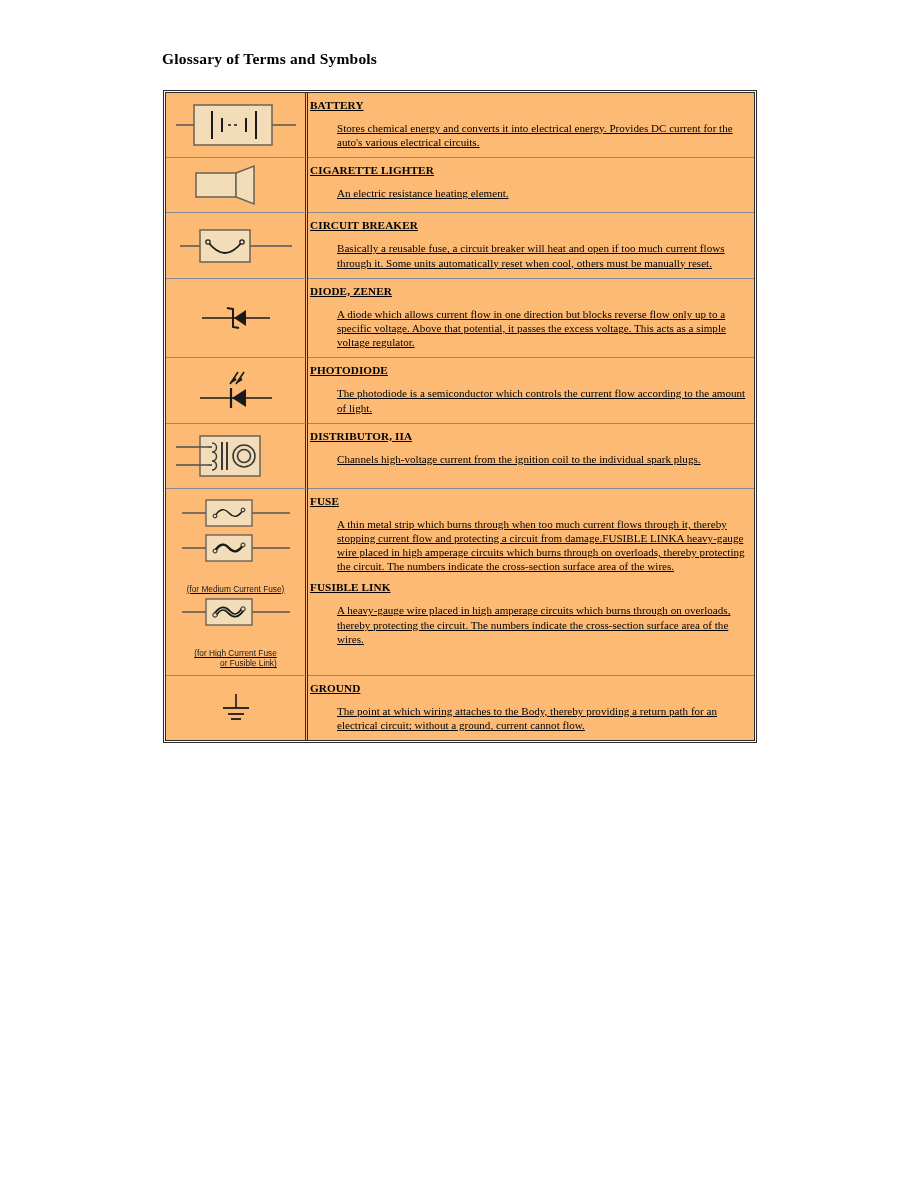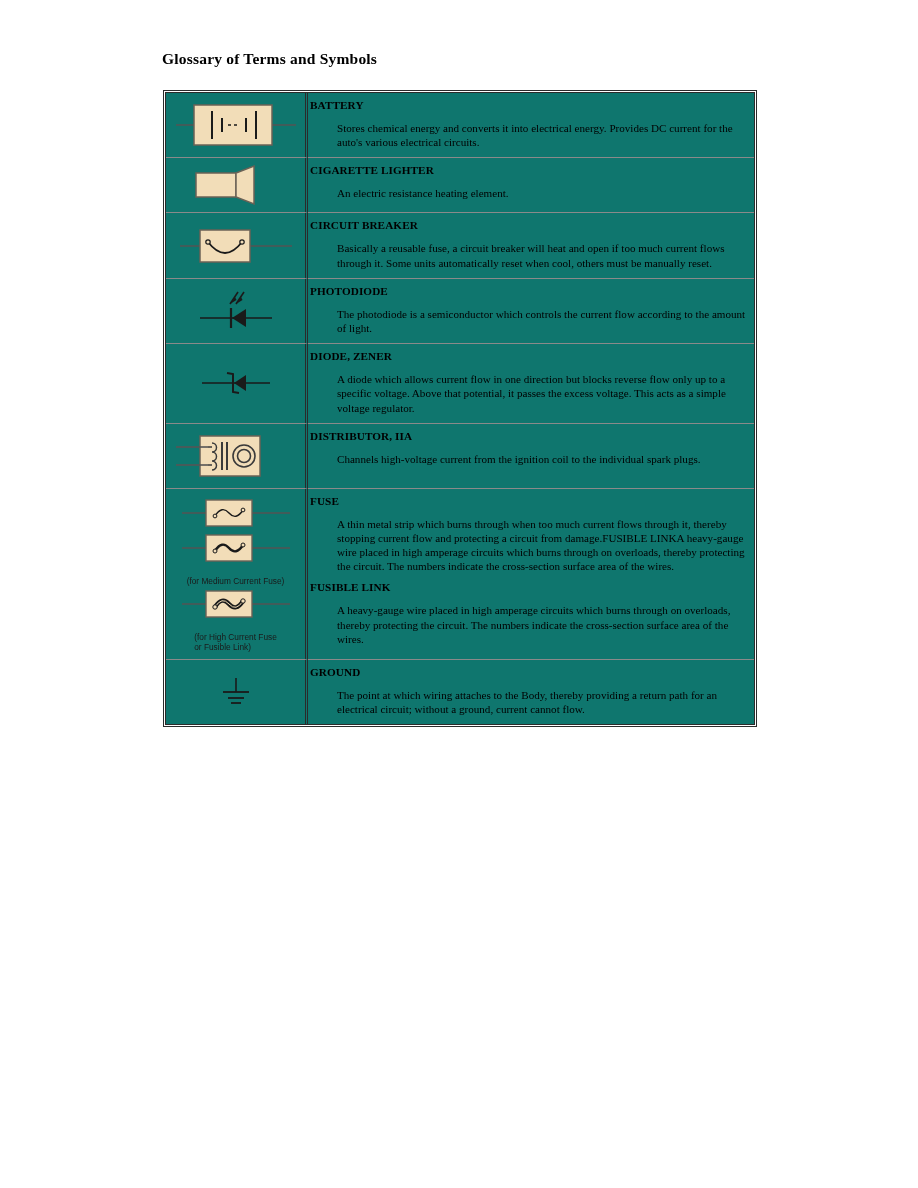--- a/index.html
+++ b/index.html
@@ -42,21 +42,22 @@
     border-top: 3px double #2b2b2b;
     border-right: 3px double #2b2b2b;
     border-bottom: 3px double #2b2b2b;
     background: #ffffff;
     table-layout: fixed;
   }
   .glossary-table td {
     border-bottom: 1px solid #8a8a8a;
     vertical-align: top;
     padding: 0;
-    background: #0f766e;
+    background: #fdba74;
+    text-decoration: underline;
   }
   .glossary-table tr:last-child td {
     border-bottom: none;
   }
   td.symbol-cell {
     width: 135px;
     border-right: 3px double #2b2b2b;
     text-align: center;
     vertical-align: middle;
     padding: 4px 2px;
@@ -87,22 +88,22 @@
     display: flex;
     flex-direction: column;
     align-items: center;
     justify-content: center;
   }
   .sym-label {
     font-family: "Liberation Sans", "DejaVu Sans", sans-serif;
     font-size: 8.3px;
     line-height: 1.18;
     color: #1a1a1a;
-    margin-top: 12px;
-    text-align: left;
+    margin-top: 20px;
+    text-align: right;
     white-space: pre-line;
   }
   .fuse-group {
     display: flex;
     flex-direction: column;
     align-items: center;
     padding: 3px 0 2px 0;
   }
   .fuse-item { display: flex; flex-direction: column; align-items: center; }
   .fuse-item + .fuse-item { margin-top: 1px; }
@@ -175,53 +176,53 @@
             <div class="term-name">CIRCUIT BREAKER</div>
             <div class="term-desc">Basically a reusable fuse, a circuit breaker will heat and open if too much current flows through it. Some units automatically reset when cool, others must be manually reset.</div>
           </div>
         </td>
       </tr>
 
 
       <tr>
         <td class="symbol-cell">
           <div class="sym-wrap">
+            <svg width="128" height="40" viewBox="0 0 128 40">
+              <line x1="30" y1="20" x2="98" y2="20" stroke="#1a1a1a" stroke-width="1.6"></line>
+              <polygon points="62,20 74,12 74,28" fill="#1a1a1a"></polygon>
+              <path d="M 55 10 L 61 11 L 61 29 L 67 30" fill="none" stroke="#1a1a1a" stroke-width="2"></path>
+            </svg>
+          </div>
+        </td>
+        <td class="desc-cell">
+          <div class="term-block">
+            <div class="term-name">DIODE, ZENER</div>
+            <div class="term-desc">A diode which allows current flow in one direction but blocks reverse flow only up to a specific voltage. Above that potential, it passes the excess voltage. This acts as a simple voltage regulator.</div>
+          </div>
+        </td>
+      </tr>
+
+      <tr>
+        <td class="symbol-cell">
+          <div class="sym-wrap">
             <svg width="128" height="54" viewBox="0 0 128 54">
               <line x1="28" y1="34" x2="100" y2="34" stroke="#1a1a1a" stroke-width="1.6"></line>
               <polygon points="60,34 74,25 74,43" fill="#1a1a1a"></polygon>
               <line x1="59" y1="24" x2="59" y2="44" stroke="#1a1a1a" stroke-width="2.2"></line>
               <line x1="66" y1="8" x2="58" y2="20" stroke="#1a1a1a" stroke-width="1.6"></line>
               <polygon points="58,20 63,13 64.5,16" fill="#1a1a1a"></polygon>
               <line x1="72" y1="8" x2="64" y2="20" stroke="#1a1a1a" stroke-width="1.6"></line>
               <polygon points="64,20 69,13 70.5,16" fill="#1a1a1a"></polygon>
             </svg>
           </div>
         </td>
         <td class="desc-cell">
           <div class="term-block">
             <div class="term-name">PHOTODIODE</div>
             <div class="term-desc">The photodiode is a semiconductor which controls the current flow according to the amount of light.</div>
-          </div>
-        </td>
-      </tr>
-
-      <tr>
-        <td class="symbol-cell">
-          <div class="sym-wrap">
-            <svg width="128" height="40" viewBox="0 0 128 40">
-              <line x1="30" y1="20" x2="98" y2="20" stroke="#1a1a1a" stroke-width="1.6"></line>
-              <polygon points="62,20 74,12 74,28" fill="#1a1a1a"></polygon>
-              <path d="M 55 10 L 61 11 L 61 29 L 67 30" fill="none" stroke="#1a1a1a" stroke-width="2"></path>
-            </svg>
-          </div>
-        </td>
-        <td class="desc-cell">
-          <div class="term-block">
-            <div class="term-name">DIODE, ZENER</div>
-            <div class="term-desc">A diode which allows current flow in one direction but blocks reverse flow only up to a specific voltage. Above that potential, it passes the excess voltage. This acts as a simple voltage regulator.</div>
           </div>
         </td>
       </tr>
 
       <tr>
         <td class="symbol-cell">
           <div class="sym-wrap">
             <svg width="128" height="56" viewBox="0 0 128 56">
               <rect x="28" y="8" width="60" height="40" fill="#f2ddb8" stroke="#6b6256" stroke-width="1.5"></rect>
               <line x1="4" y1="19" x2="36" y2="19" stroke="#555555" stroke-width="1.6"></line>

